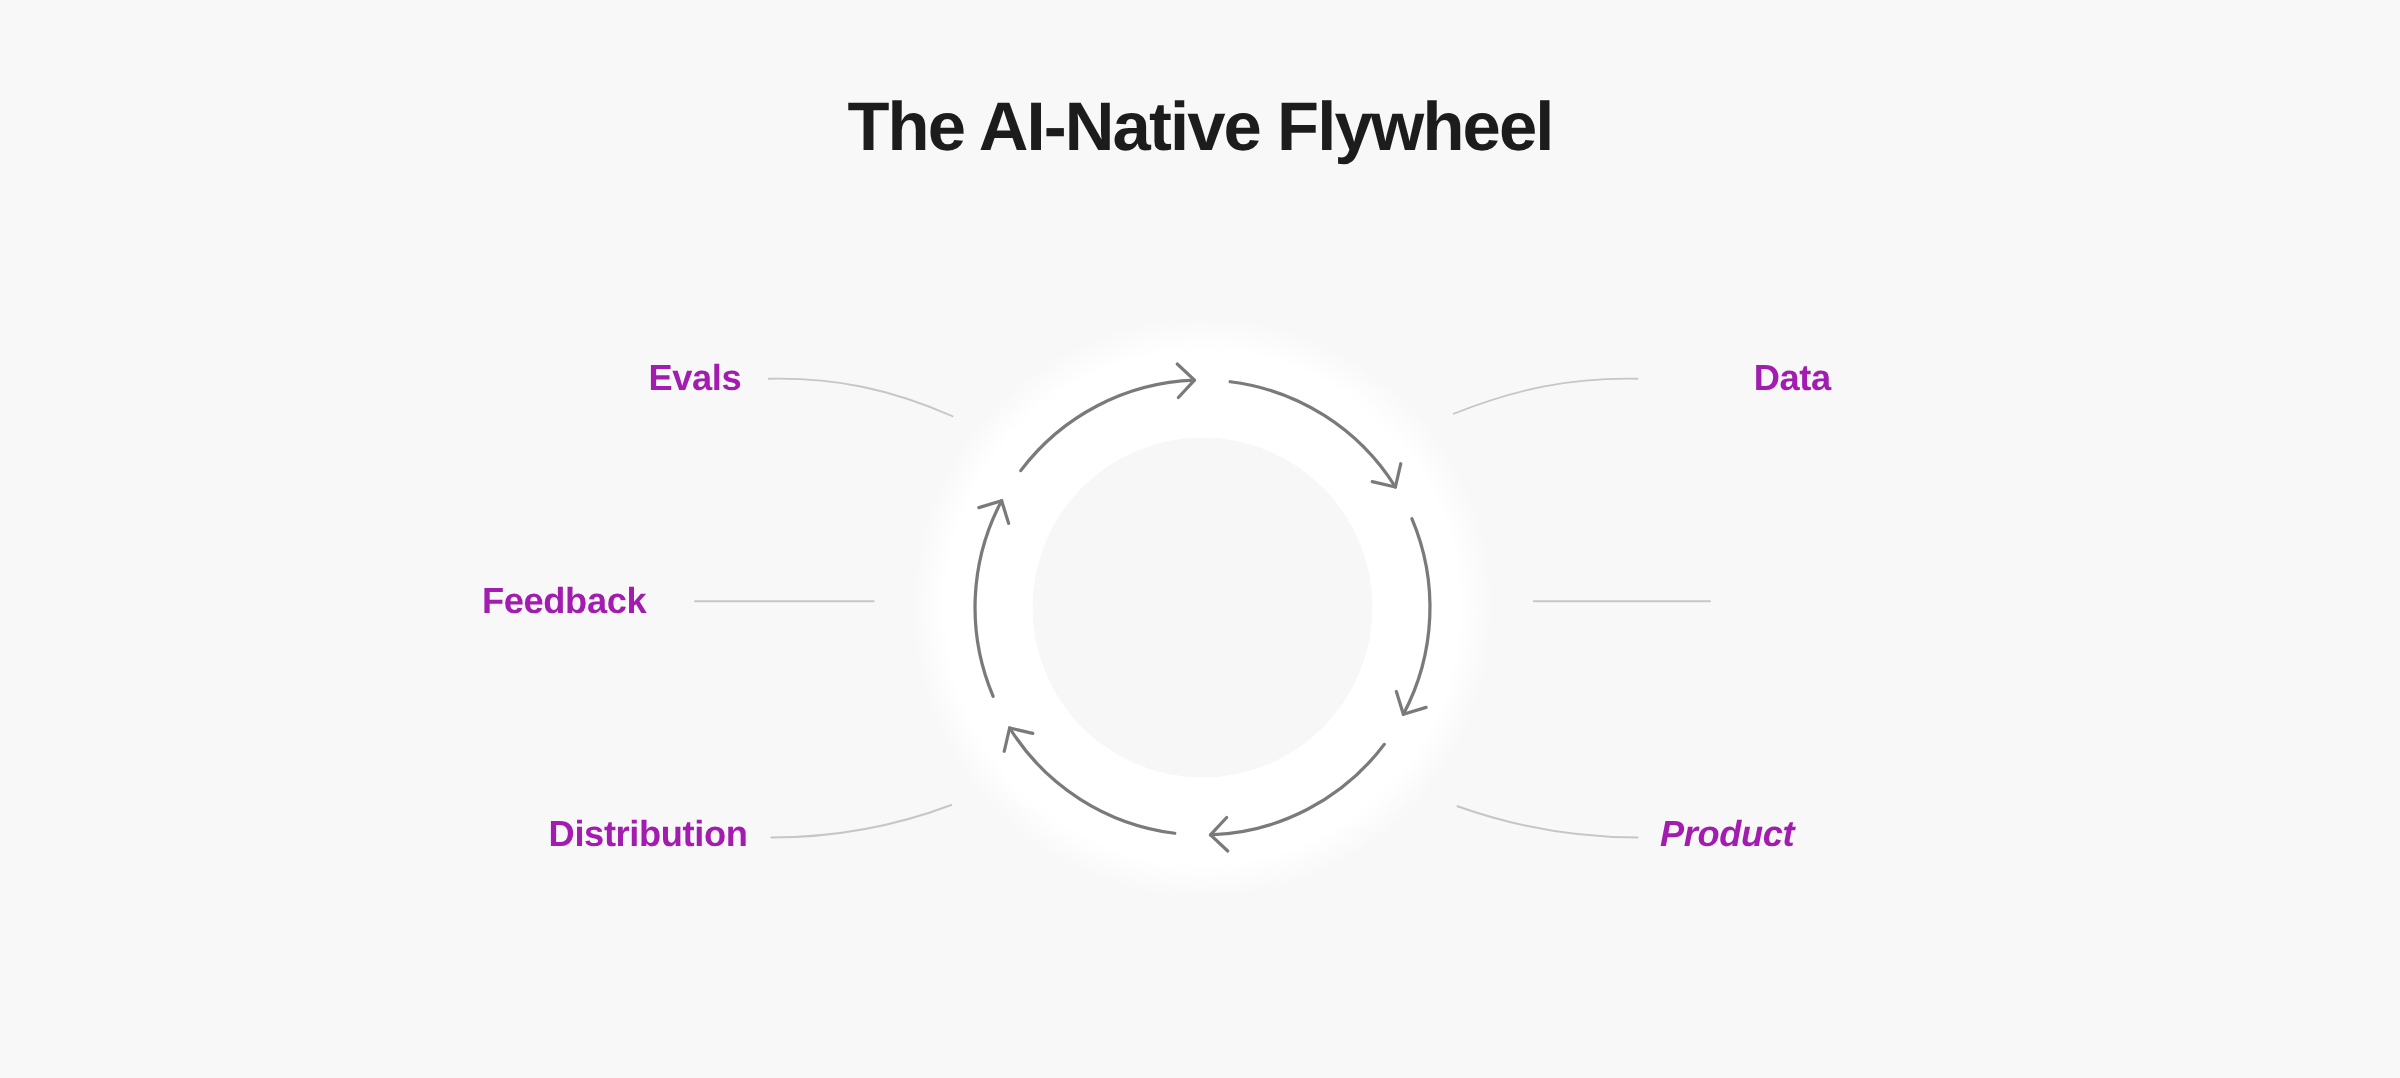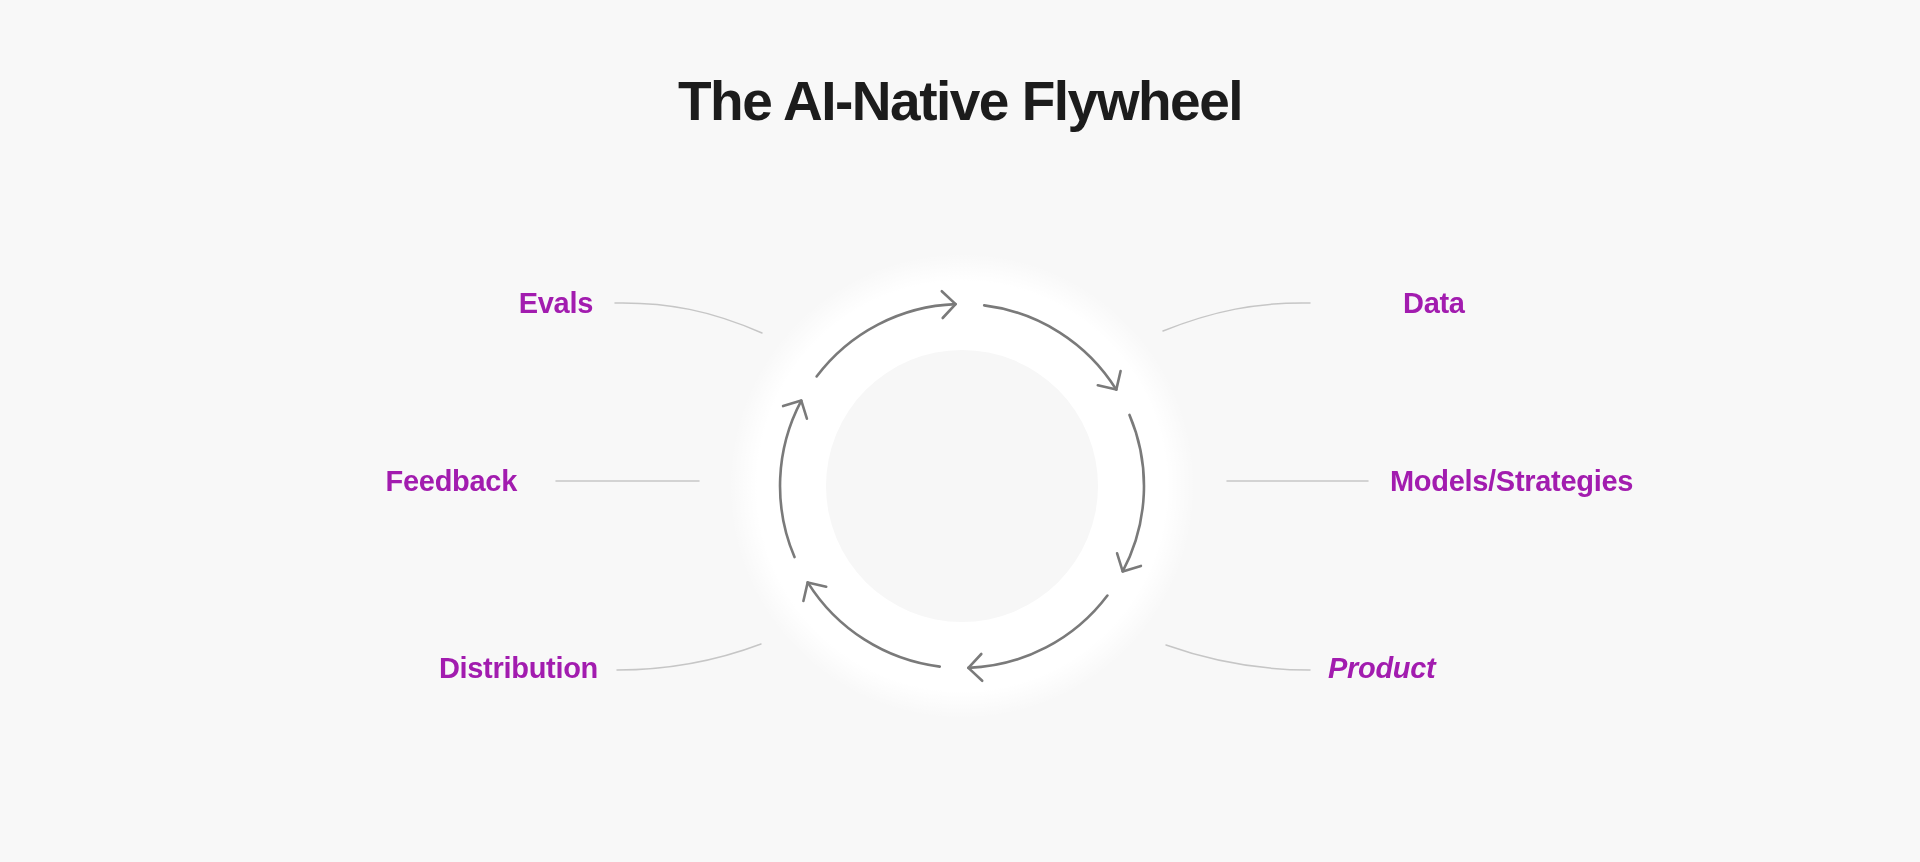--- a/index.html
+++ b/index.html
@@ -93,17 +93,16 @@
         <path d="M939.8 666.6 A182 182 0 0 1 807.7 582.4"></path>
         <path d="M803.4 601.0 L807.7 582.4 L826.2 586.7"></path>
         <path d="M794.5 557.1 A182 182 0 0 1 801.3 400.6"></path>
         <path d="M783.1 406.1 L801.3 400.6 L806.9 418.7"></path>
       </g>
   </svg>
 
   <div class="label lab-evals">Evals</div>
   <div class="label lab-data">Data</div>
   <div class="label lab-feedback">Feedback</div>
-  <div class="label lab-models">Models/Strategies</div>
   <div class="label lab-distribution">Distribution</div>
   <div class="label lab-product">Product</div>
 
 </div>
 
 </body></html>

